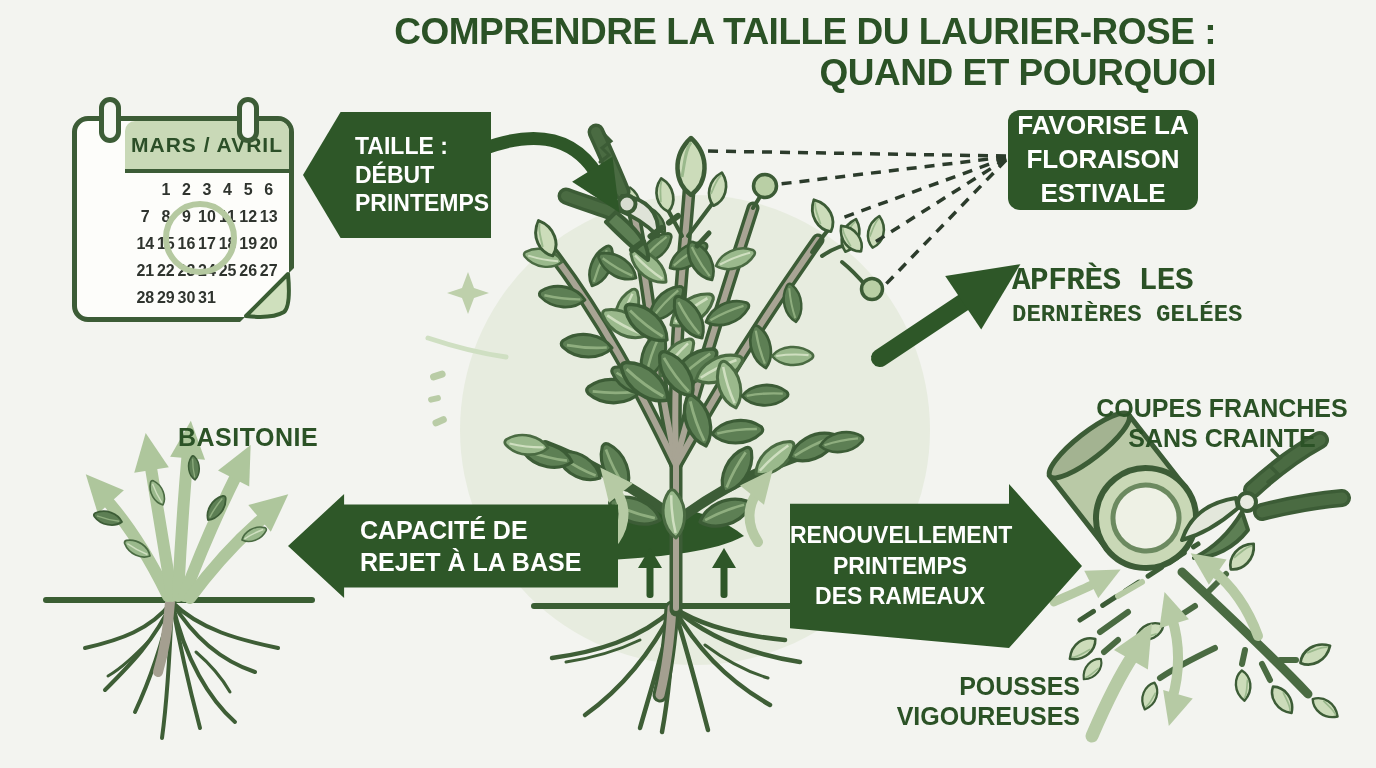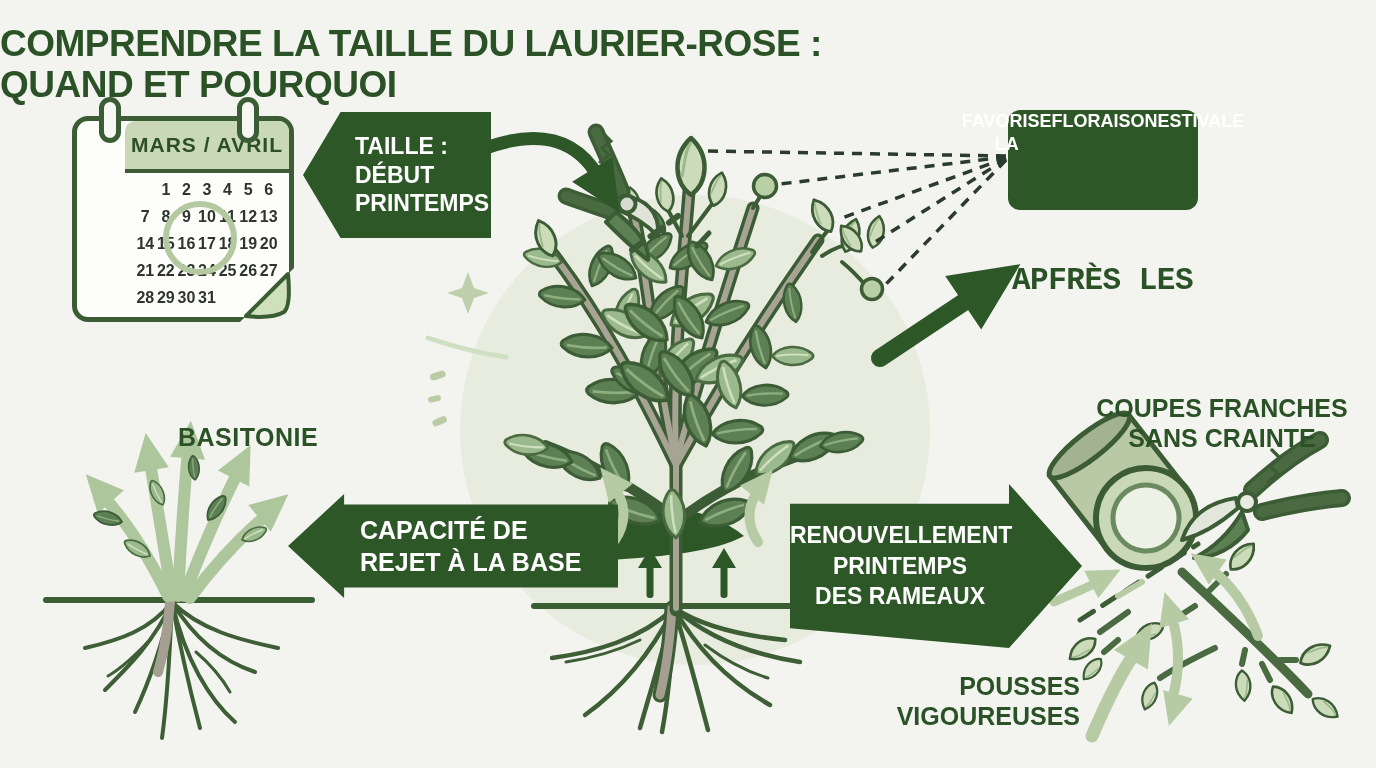--- a/index.html
+++ b/index.html
@@ -7,21 +7,21 @@
     --light-green:#aec69c; --pale-circle:#e7ecdf; --leaf-green:#5d7f54;
     --outline-green:#3c5c36; --bud-fill:#ccdcba; --trunk-tan:#a49f90;
     --calendar-header-bg:#c9d9b7; --calendar-day-color:#2f342e; --white:#ffffff;
   }
   *{margin:0;padding:0;box-sizing:border-box;}
   html,body{width:1376px;height:768px;overflow:hidden;}
   body{font-family:"Liberation Sans", sans-serif;background:var(--background);}
   .canvas{position:relative;width:1376px;height:768px;background:var(--background);}
   .art{position:absolute;left:0;top:0;z-index:1;}
   .overlay{position:absolute;z-index:2;}
-  .title{left:0;top:24px;width:1216px;text-align:left;color:var(--text-green);
+  .title{left:0;top:12px;width:1216px;text-align:right;color:var(--text-green);
     font-weight:bold;font-size:37px;line-height:1.1;letter-spacing:-0.5px;}
   
   .calendar{left:72px;top:116px;width:222px;height:206px;background:#fdfdfa;
     border:5px solid var(--outline-green);border-radius:16px;padding-left:48px;}
   .cal-header{height:52px;background:var(--calendar-header-bg);
     border-radius:10px 10px 0 0;border-bottom:4px solid var(--outline-green);
     display:flex;align-items:center;justify-content:center;
     color:#2c4f28;font-weight:bold;font-size:21px;letter-spacing:1px;}
   .cal-ring{position:absolute;top:-24px;width:22px;height:46px;background:#f6f7f3;
     border:5px solid var(--outline-green);border-radius:11px;}
@@ -38,22 +38,22 @@
     display:flex;flex-direction:column;justify-content:center;}
   .taille{left:303px;top:112px;width:188px;height:126px;font-size:23px;line-height:1.26;
     padding-left:52px;clip-path:polygon(0 50%,20% 0,100% 0,100% 100%,20% 100%);}
   .capacite{left:288px;top:494px;width:330px;height:104px;font-size:25px;line-height:1.3;
     padding-left:72px;
     clip-path:polygon(0 50%,17% 0,17% 10%,100% 10%,100% 90%,17% 90%,17% 100%);}
   .renouvellement{left:790px;top:484px;width:292px;height:164px;font-size:23px;line-height:1.32;
     text-align:center;padding-right:72px;
     clip-path:polygon(0 12%,75% 12%,75% 0,100% 50%,75% 100%,0 88%);}
   .favorise{left:1008px;top:110px;width:190px;height:100px;background:var(--dark-green);
-    border-radius:12px;color:var(--white);font-weight:bold;font-size:18px;line-height:1.3;
-    display:flex;flex-direction:row;justify-content:center;text-align:center;}
+    border-radius:12px;color:var(--white);font-weight:bold;font-size:26px;line-height:1.3;
+    display:flex;flex-direction:column;justify-content:center;text-align:center;}
   
   .darktext{color:var(--text-green);font-weight:bold;}
   .apres{left:1012px;top:263px;width:320px;text-align:left;font-family:Liberation Mono, monospace;}
   .apres .l1{font-size:31px;letter-spacing:-0.5px;}
   .apres .l2{font-size:24px;margin-top:3px;}
   .basitonie{left:178px;top:423px;font-size:25px;letter-spacing:0.5px;}
   .coupes{left:1080px;top:394px;width:284px;text-align:center;font-size:25px;line-height:1.18;}
   .pousses{left:880px;top:672px;width:200px;text-align:right;font-size:25px;line-height:1.18;}
 </style>
 </head>
@@ -401,20 +401,21 @@
 </div>
 
 <div class="overlay favorise">
   <div>FAVORISE LA</div>
   <div>FLORAISON</div>
   <div>ESTIVALE</div>
 </div>
 
 <div class="overlay darktext apres">
   <div class="l1">APFRÈS LES</div>
+  <div class="l2">DERNIÈRES GELÉES</div>
 </div>
 
 <div class="overlay darktext basitonie">BASITONIE</div>
 
 <div class="overlay arrow-label capacite">
   <div>CAPACITÉ DE</div>
   <div>REJET À LA BASE</div>
 </div>
 
 <div class="overlay arrow-label renouvellement">

